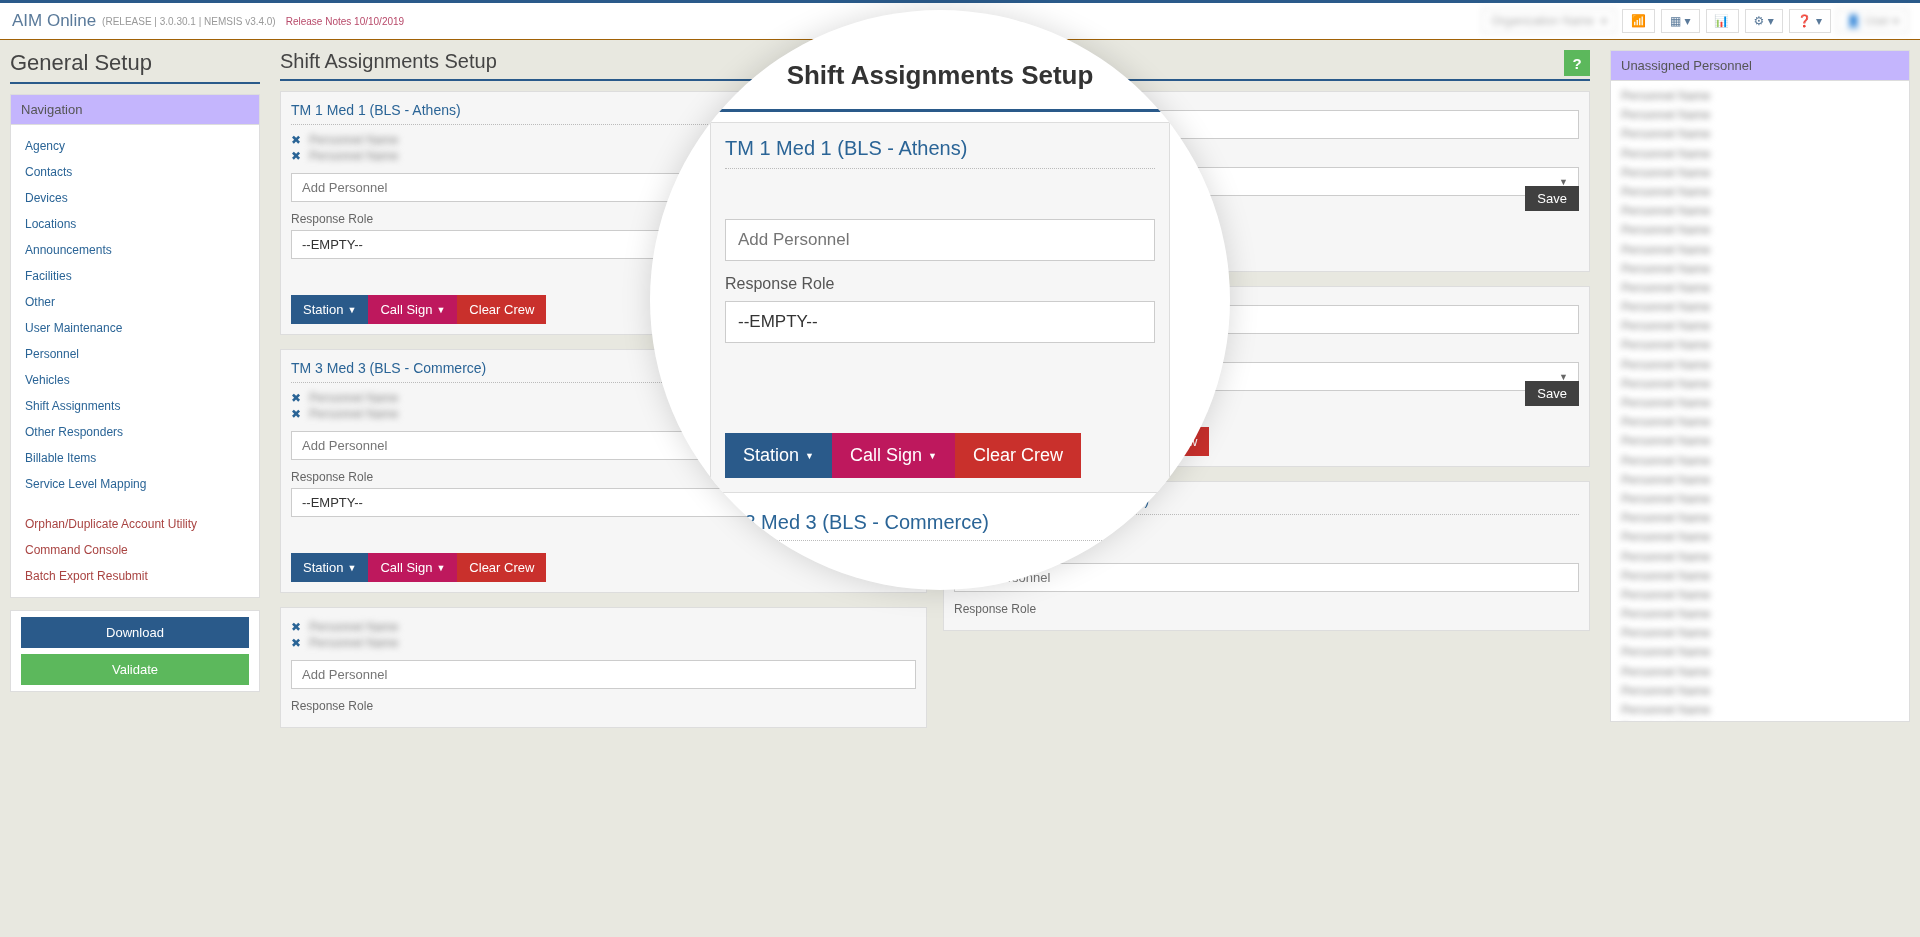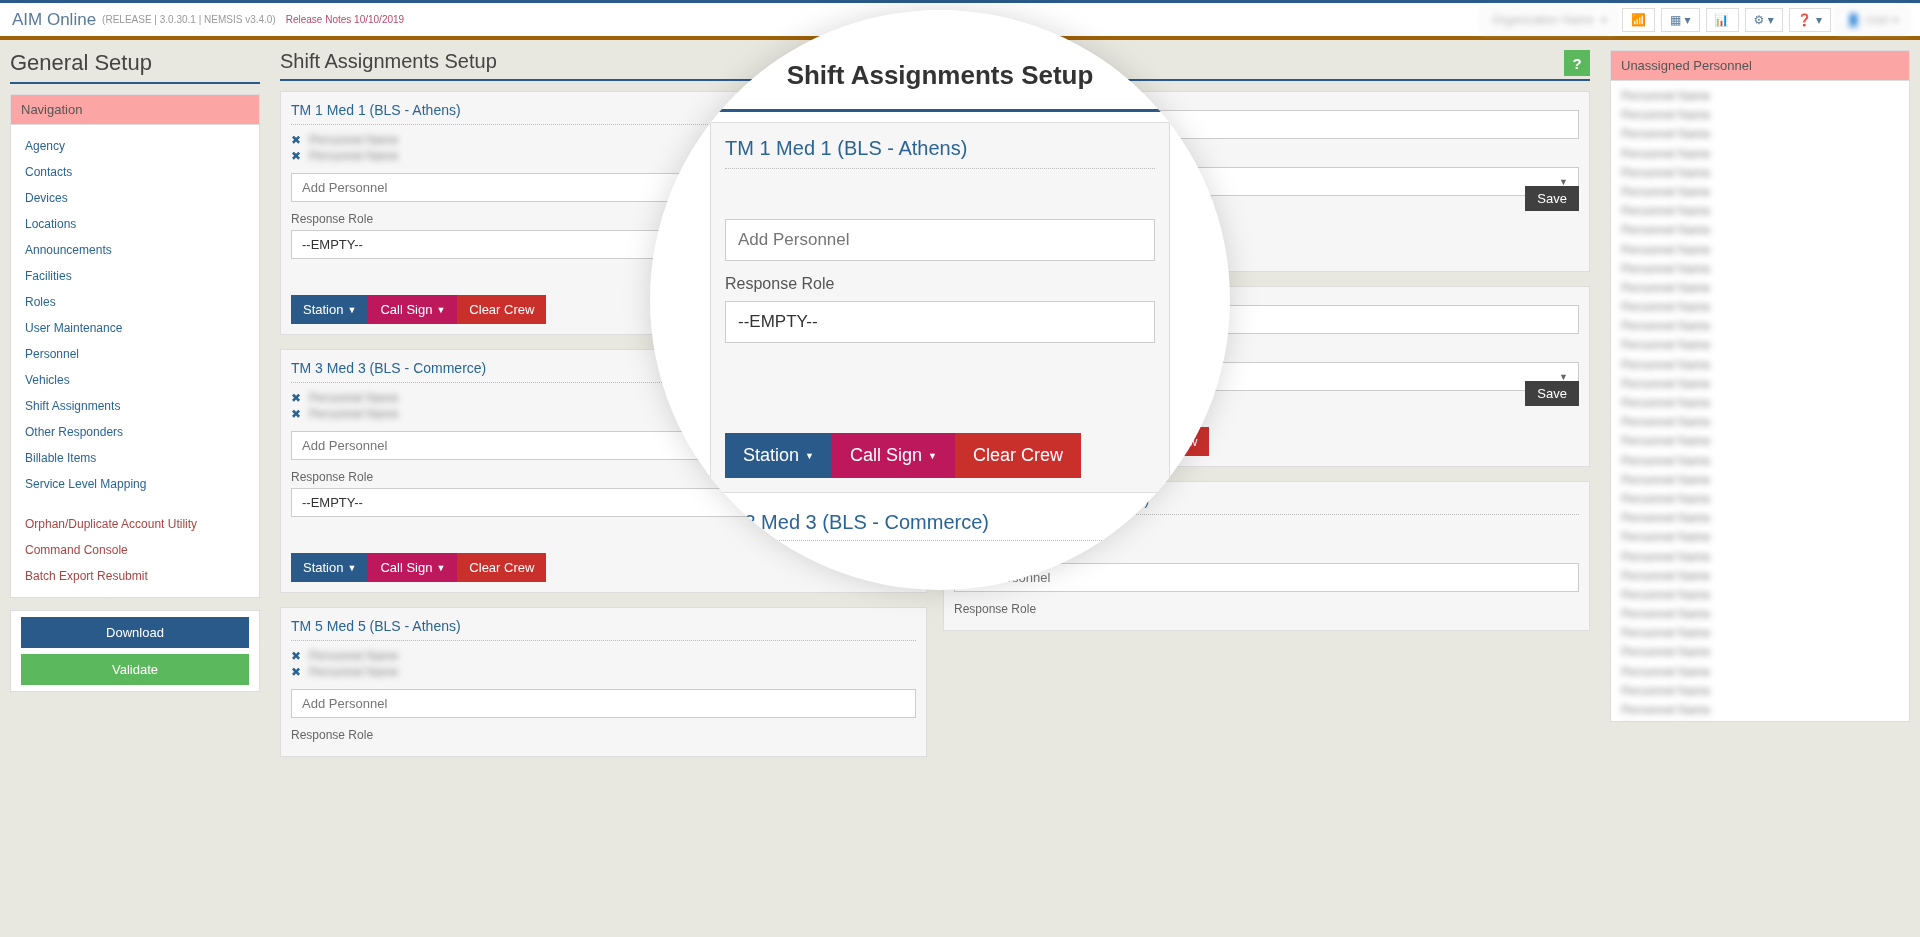--- a/index.html
+++ b/index.html
@@ -1,29 +1,29 @@
 <!DOCTYPE html>
 <html><head>
 <meta charset="utf-8">
 <style>
 * { box-sizing: border-box; margin: 0; padding: 0; }
 body { font-family: "Segoe UI", Arial, sans-serif; font-size: 13px; background: #e8e8e0; color: #333; }
-.topbar { background: #fff; border-top: 3px solid #2a5a8a; border-bottom: 4px solid #a16207; height: 40px; display: flex; align-items: center; padding: 16px 12px; }
+.topbar { background: #fff; border-top: 3px solid #2a5a8a; border-bottom: 1px solid #a16207; height: 40px; display: flex; align-items: center; padding: 16px 12px; }
 .brand { color: #5a7a9a; font-size: 17px; font-weight: 400; }
 .brand-meta { color: #999; font-size: 10px; margin-left: 6px; }
 .brand-link { color: #b84a6a; font-size: 10px; margin-left: 10px; }
 .topbar-right { margin-left: auto; display: flex; gap: 6px; align-items: center; }
 .top-btn { background: #fff; border: 1px solid #ddd; padding: 4px 8px; color: #5a7a9a; font-size: 12px; display:inline-flex; align-items:center; gap:4px; }
 .blurred { filter: blur(3px); color: #aaa; }
 .content { display: flex; padding: 10px; gap: 20px; }
 .sidebar { width: 250px; flex-shrink: 0; }
 .page-title { font-size: 22px; color: #444; margin-bottom: 6px; }
 .title-underline { height: 2px; background: #2a5a8a; margin-bottom: 10px; }
 .panel { background: #fff; border: 1px solid #ddd; margin-bottom: 12px; }
-.panel-header { background: #fca5a5; border-bottom: 1px solid #ddd; padding: 7px 10px; font-size: 13px; color: #555; }
+.panel-header { background: #c4b5fd; border-bottom: 1px solid #ddd; padding: 7px 10px; font-size: 13px; color: #555; }
 .nav-list { padding: 8px 0; }
 .nav-item { display: block; padding: 4px 14px; color: #2a6496; text-decoration: none; font-size: 12px; line-height: 1.5; }
 .nav-item.admin { color: #a94442; }
 .nav-spacer { height: 14px; }
 .btn { display: block; width: calc(100% - 20px); margin: 6px 10px; padding: 8px; text-align: center; color: #fff; border: none; font-size: 13px; }
 .btn-blue { background: #2a5a8a; }
 .btn-green { background: #5cb85c; }
 .main { flex: 1; position: relative; }
 .section-title { font-size: 20px; color: #444; margin-bottom: 6px; }
 .shift-grid { display: flex; gap: 16px; }
@@ -85,21 +85,21 @@
 
     <div class="panel">
       <div class="panel-header">Navigation</div>
       <div class="nav-list" id="nav-list">
           <a class="nav-item">Agency</a>
           <a class="nav-item">Contacts</a>
           <a class="nav-item">Devices</a>
           <a class="nav-item">Locations</a>
           <a class="nav-item">Announcements</a>
           <a class="nav-item">Facilities</a>
-          <a class="nav-item">Roles</a>
+          <a class="nav-item">Other</a>
           <a class="nav-item">User Maintenance</a>
           <a class="nav-item">Personnel</a>
           <a class="nav-item">Vehicles</a>
           <a class="nav-item">Shift Assignments</a>
           <a class="nav-item">Other Responders</a>
           <a class="nav-item">Billable Items</a>
           <a class="nav-item">Service Level Mapping</a>
           <div class="nav-spacer"></div>
           <a class="nav-item admin">Orphan/Duplicate Account Utility</a>
           <a class="nav-item admin">Command Console</a>
@@ -141,21 +141,21 @@
               <span class="crew-x">✖</span>
               <span class="crew-name">Personnel Name</span>
             </div><input class="add-personnel" placeholder="Add Personnel" style=""><div class="label">Response Role</div><div class="select-empty">
               <span>--EMPTY--</span>
               <span class="caret">▼</span>
             </div><button class="save-btn">Save</button><div class="btn-row">
               <button class="btn-station">Station<span class="caret" style="color: rgb(255, 255, 255);"> ▼</span></button>
               <button class="btn-callsign">Call Sign<span class="caret" style="color: rgb(255, 255, 255);"> ▼</span></button>
               <button class="btn-clear">Clear Crew</button>
             </div></div>
-          <div class="shift-card"><div class="shift-title">TM 5 Med 5 (BLS - Athens)</div><div class="crew-row">
+          <div class="shift-card"><div class="crew-row">
               <span class="crew-x">✖</span>
               <span class="crew-name">Personnel Name</span>
             </div><div class="crew-row">
               <span class="crew-x">✖</span>
               <span class="crew-name">Personnel Name</span>
             </div><input class="add-personnel" placeholder="Add Personnel" style=""><div class="label">Response Role</div></div>
         </div>
       <div class="shift-col" id="col-right">
           <div class="shift-card"><input class="add-personnel" placeholder="Add Personnel" style=""><div class="label">Response Role</div><div class="select-empty">
               <span>--EMPTY--</span>

